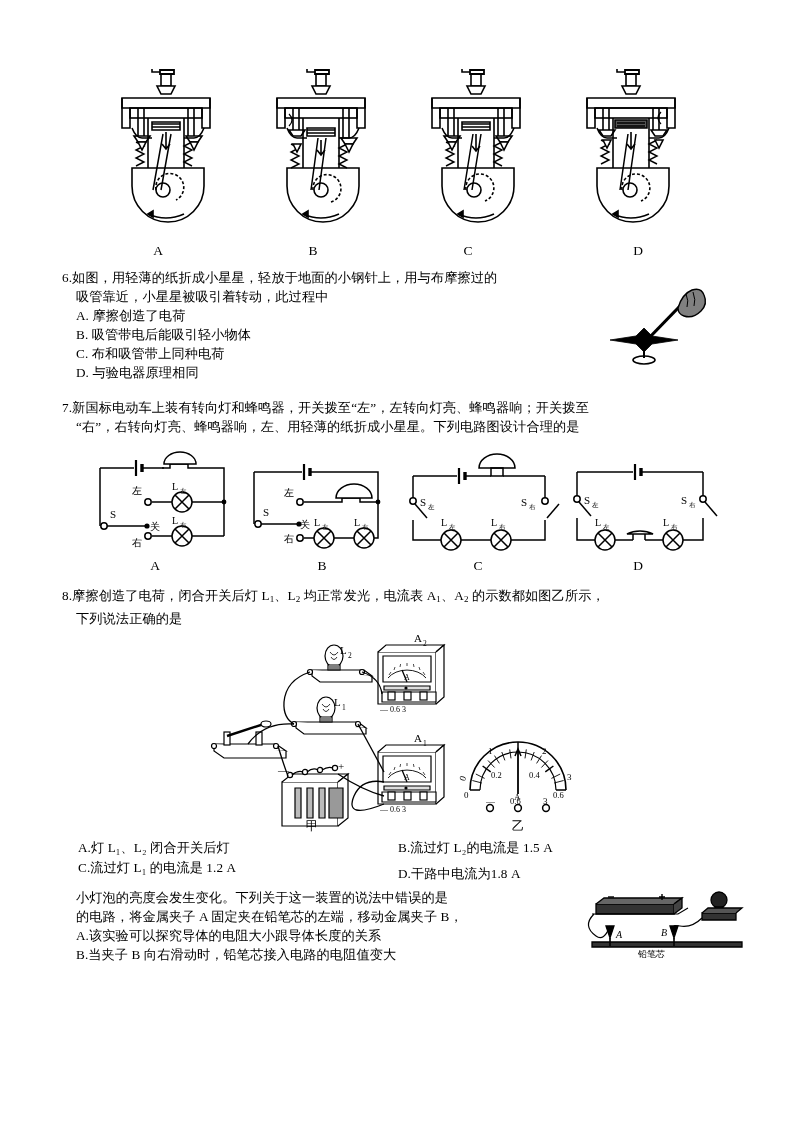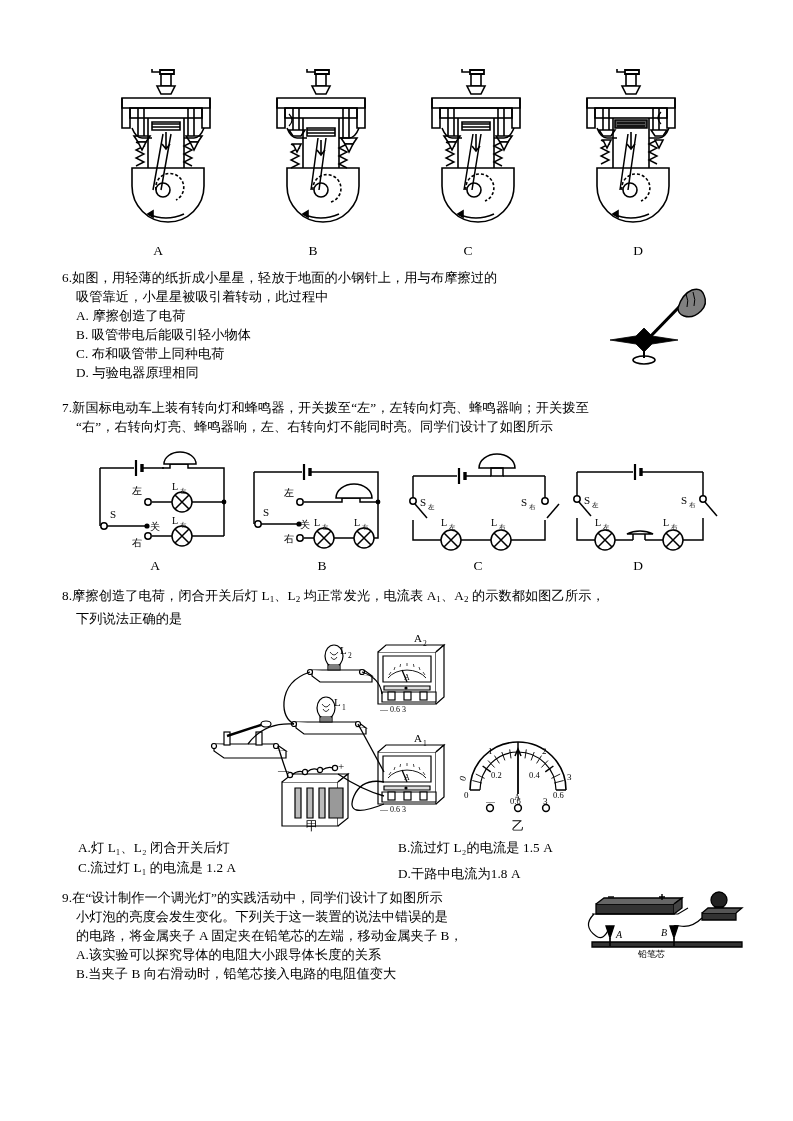--- a/index.html
+++ b/index.html
@@ -249,21 +249,21 @@
 
         <ellipse cx="44" cy="82" rx="11" ry="4" stroke-width="1.6"></ellipse>
       </g>
     </svg>
   </div>
 
   <div class="q-block" style="left:62px; top:398px; width:700px;">
     <div class="q-line">
       <span>7.</span><span>新国标电动车上装有转向灯和蜂鸣器，开关拨至“左”，左转向灯亮、蜂鸣器响；开关拨至</span>
     </div>
-    <div class="q-line indent">“右”，右转向灯亮、蜂鸣器响，左、右转向灯不能同时亮。同学们设计了如图所示</div>
+    <div class="q-line indent">“右”，右转向灯亮、蜂鸣器响，左、用轻薄的纸折成小星星。下列电路图设计合理的是</div>
   </div>
 
   <div class="circuit" style="left:92px; top:446px;">
     <svg width="160" height="110" viewBox="0 0 160 110">
       <g fill="none" stroke="#000" stroke-width="1.5">
 
         <path d="M8 22 h34"></path>
 
         <path d="M44 14 v16" stroke-width="2.2"></path>
         <path d="M50 18 v8" stroke-width="3.4"></path>
@@ -621,23 +621,20 @@
   <div class="cn-label" style="left:506px; top:818px; width:24px;">乙</div>
 
   <div class="q-block" style="left:78px; top:838px; width:680px;">
     <div class="q-line" style="position:absolute; left:0; top:0;">A.灯 L₁、L₂ 闭合开关后灯</div>
     <div class="q-line" style="position:absolute; left:320px; top:0;">B.流过灯 L₂的电流是 1.5 A</div>
     <div class="q-line" style="position:absolute; left:0; top:20px;">C.流过灯 L₁ 的电流是 1.2 A</div>
     <div class="q-line" style="position:absolute; left:320px; top:26px;">D.干路中电流为1.8 A</div>
   </div>
 
   <div class="q-block" style="left:62px; top:888px; width:560px;">
-    <div class="q-line">
-      <span>9.</span><span>在“设计制作一个调光灯”的实践活动中，同学们设计了如图所示</span>
-    </div>
     <div class="q-line indent">小灯泡的亮度会发生变化。下列关于这一装置的说法中错误的是</div>
     <div class="q-line indent">的电路，将金属夹子 A 固定夹在铅笔芯的左端，移动金属夹子 B，</div>
     <div class="q-line indent">A.该实验可以探究导体的电阻大小跟导体长度的关系</div>
     <div class="q-line indent">B.当夹子 B 向右滑动时，铅笔芯接入电路的电阻值变大</div>
   </div>
 
   <div class="figbox" style="left:578px; top:886px;">
     <svg width="175" height="72" viewBox="0 0 175 72">
       <g fill="none" stroke="#000" stroke-width="1.3">
 

